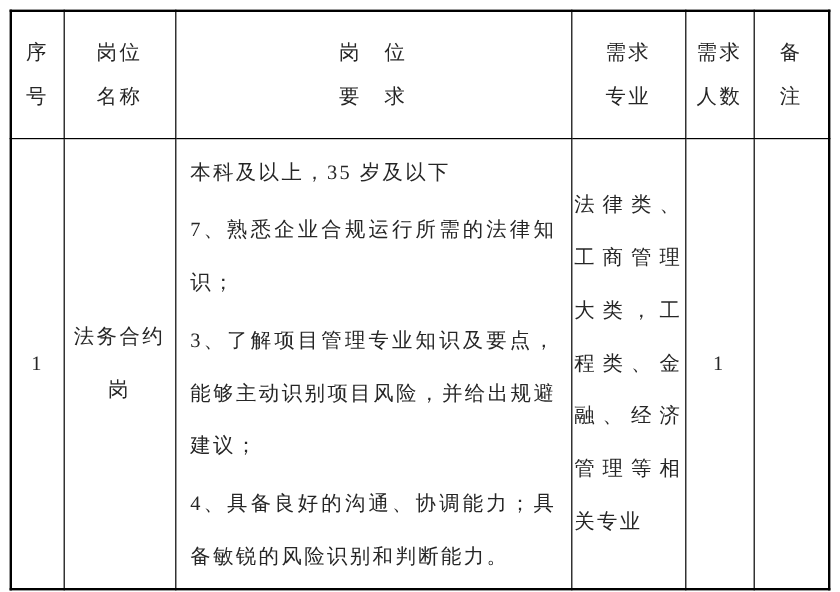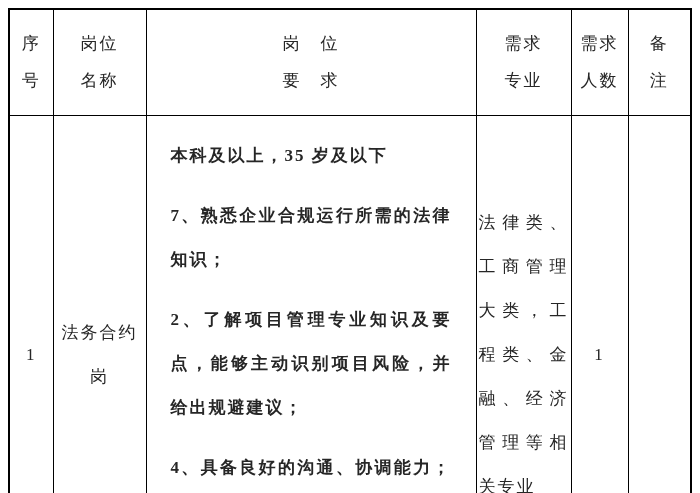--- a/index.html
+++ b/index.html
@@ -54,21 +54,21 @@
     line-height: 44px;
     padding: 0 0;
   }
   td.req-cell {
     vertical-align: top;
     padding: 2px 8px 0 8px;
     text-align: justify;
     text-justify: inter-character;
     line-height: 44px;
   }
-  td.req-cell p { margin: 16px; font-weight: bold; }
+  td.req-cell p { margin: 4px; }
   td.major-cell {
     vertical-align: middle;
     padding: 0 2px;
     text-align: justify;
     text-justify: inter-character;
     line-height: 44px;
   }
   td.remark-cell {
     text-align: center;
     vertical-align: middle;
@@ -115,21 +115,21 @@
         </th>
       </tr>
     </thead>
     <tbody>
       <tr>
         <td class="center-cell">1</td>
         <td class="pos-cell">法务合约岗</td>
         <td class="req-cell">
           <p>本科及以上，35 岁及以下</p>
           <p>7、熟悉企业合规运行所需的法律知识；</p>
-          <p>2、了解项目管理专业知识及要点，能够主动识别项目风险，并给出规避建议；</p>
+          <p>3、了解项目管理专业知识及要点，能够主动识别项目风险，并给出规避建议；</p>
           <p>4、具备良好的沟通、协调能力；具备敏锐的风险识别和判断能力。</p>
         </td>
         <td class="major-cell">法律类、工商管理大类，工程类、金融、经济管理等相关专业</td>
         <td class="center-cell">1</td>
         <td class="remark-cell"></td>
       </tr>
     </tbody>
   </table>
 </div>
 

